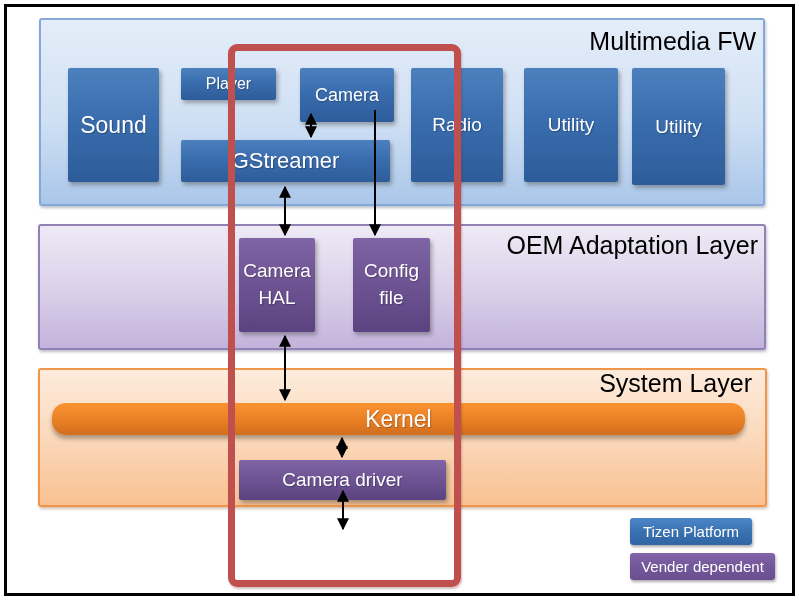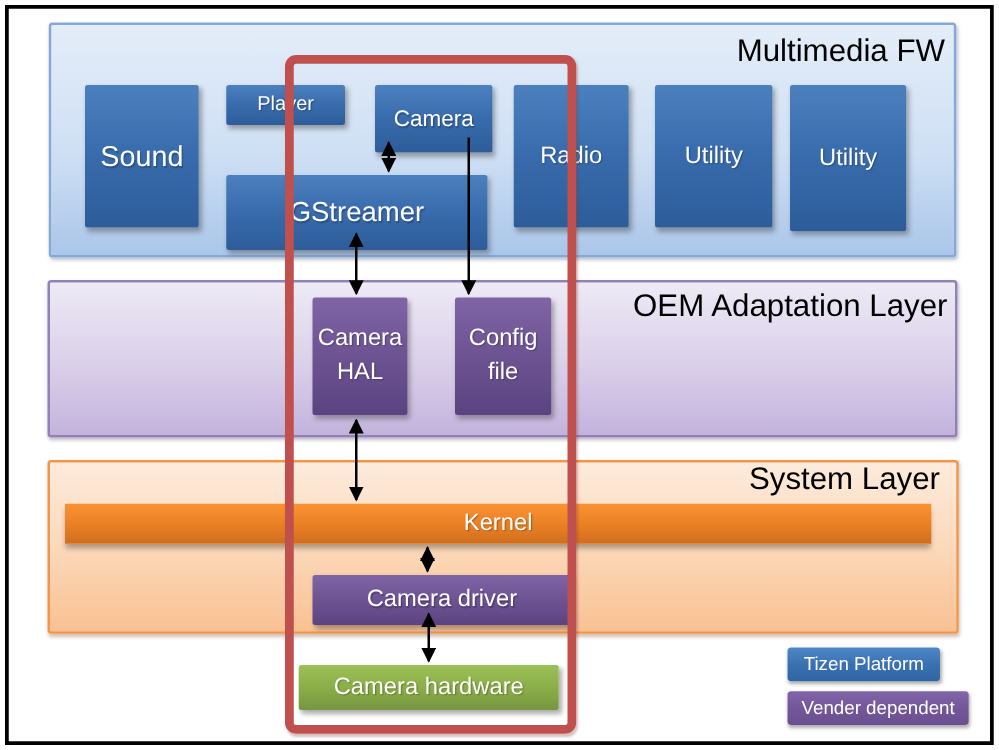--- a/index.html
+++ b/index.html
@@ -19,34 +19,34 @@
 
   .layer-title{position:absolute;z-index:2;color:#000000;font-size:25px;letter-spacing:0;white-space:nowrap;}
   .t-mm{top:27px;right:43px;}
   .t-oem{top:231px;right:41px;}
   .t-sys{top:369px;right:47px;}
 
   .box{position:absolute;z-index:2;display:flex;align-items:center;justify-content:center;
     color:#fff;text-align:center;border-radius:2px;
     box-shadow:2px 3px 4px rgba(70,70,70,.45);text-shadow:1px 1px 1px rgba(0,0,0,.25);}
   .blue{background:linear-gradient(180deg,#4c80bd 0%,#3a6dae 45%,#2d5c99 100%);}
-  .purple{background:linear-gradient(180deg,#7f64a6 0%,#6e5392 50%,#5a4380 100%);margin-left:11px;}
+  .purple{background:linear-gradient(180deg,#7f64a6 0%,#6e5392 50%,#5a4380 100%);}
   .green{background:linear-gradient(180deg,#9cc155 0%,#8bae49 50%,#75963e 100%);}
   .orange{background:linear-gradient(180deg,#fb9232 0%,#e87f24 55%,#d06e1d 100%);}
 
   .b-sound{left:68px;top:68px;width:91px;height:114px;font-size:23px;}
   .b-player{left:181px;top:68px;width:95px;height:32px;font-size:16px;}
   .b-camera{left:300px;top:68px;width:94px;height:54px;font-size:18px;}
-  .b-gstreamer{left:181px;top:140px;width:209px;height:60px;font-size:22px;}
+  .b-gstreamer{left:181px;top:140px;width:209px;height:42px;font-size:22px;}
   .b-radio{left:411px;top:68px;width:92px;height:114px;font-size:19px;}
   .b-utility{left:524px;top:68px;width:94px;height:114px;font-size:19px;}
   .b-fileinfo{left:632px;top:68px;width:93px;height:117px;font-size:19px;}
   .b-hal{left:239px;top:238px;width:76px;height:94px;font-size:19px;line-height:1.4;padding:0 4px;box-sizing:border-box;}
   .b-config{left:353px;top:238px;width:77px;height:94px;font-size:19px;line-height:1.4;padding:0 6px;box-sizing:border-box;}
-  .b-kernel{left:52px;top:403px;width:693px;height:32px;font-size:19px;border-radius:0;box-shadow:0 4px 4px rgba(90,70,50,.45);}
+  .b-kernel{left:52px;top:403px;width:693px;height:32px;font-size:23px;border-radius:14px;box-shadow:0 4px 4px rgba(90,70,50,.45);}
   .b-driver{left:239px;top:460px;width:207px;height:40px;font-size:19px;}
   .b-hw{left:239px;top:532px;width:208px;height:36px;font-size:19px;}
 
   .legend-box{position:absolute;z-index:2;display:flex;align-items:center;justify-content:center;
     color:#fff;font-size:15px;border-radius:3px;box-shadow:1px 2px 3px rgba(70,70,70,.45);}
   .lg-tizen{left:630px;top:518px;width:122px;height:27px;
     background:linear-gradient(180deg,#4d87c7 0%,#3a71b1 50%,#2f65a3 100%);}
   .lg-vendor{left:630px;top:553px;width:145px;height:27px;
     background:linear-gradient(180deg,#8265aa 0%,#735798 50%,#6a4f90 100%);}
 
@@ -75,21 +75,20 @@
   <div class="box blue b-gstreamer">GStreamer</div>
   <div class="box blue b-radio">Radio</div>
   <div class="box blue b-utility">Utility</div>
   <div class="box blue b-fileinfo">Utility</div>
 
   <div class="box purple b-hal">Camera HAL</div>
   <div class="box purple b-config">Config file</div>
 
   <div class="box orange b-kernel">Kernel</div>
   <div class="box purple b-driver">Camera driver</div>
-  <div class="box green b-hw">Camera hardware</div>
 
   <div class="legend-box lg-tizen">Tizen Platform</div>
   <div class="legend-box lg-vendor">Vender dependent</div>
 
   <svg class="arrows" width="799" height="600" viewBox="0 0 799 600">
     <defs>
       <marker id="arrow" viewBox="0 0 10 10" refX="9" refY="5" markerWidth="6" markerHeight="6" orient="auto-start-reverse">
         <path d="M0 0 L10 5 L0 10 z" fill="#000"></path>
       </marker>
     </defs>

